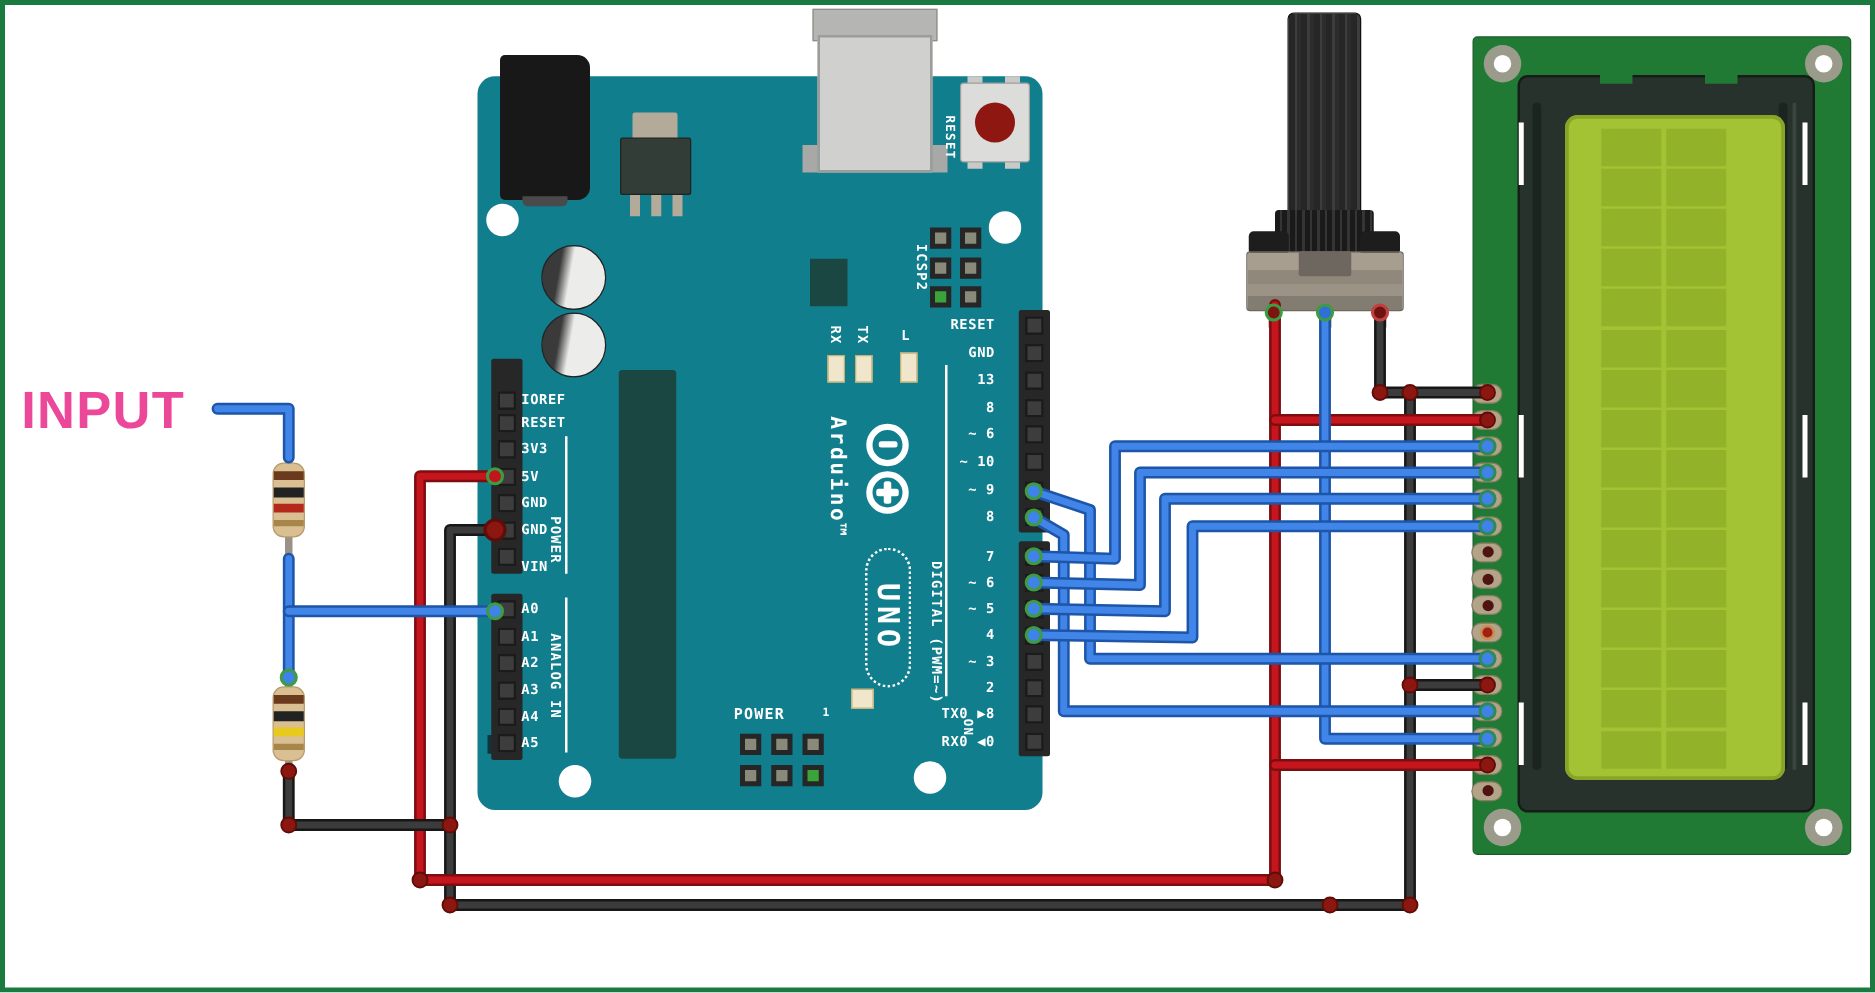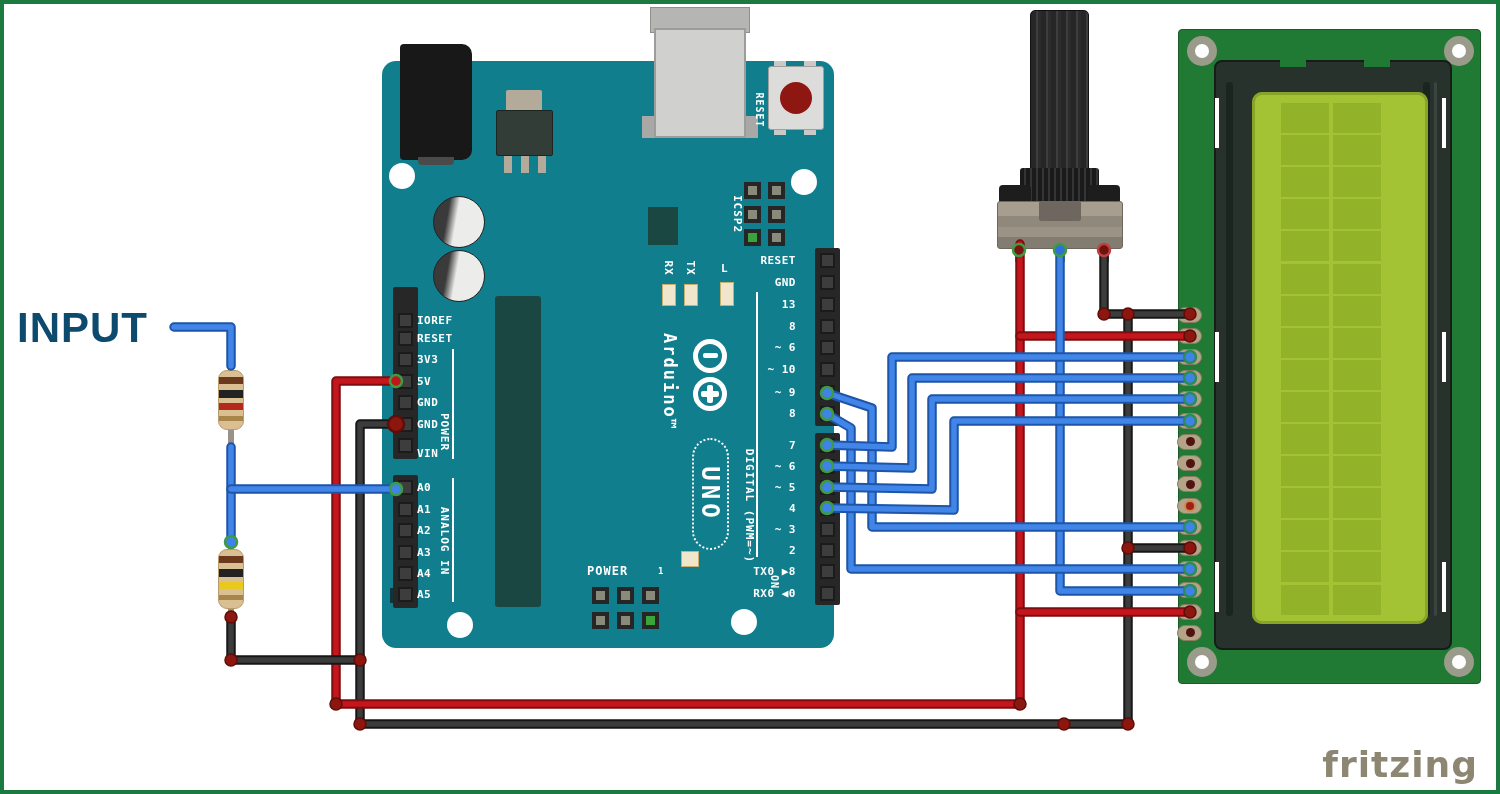--- a/index.html
+++ b/index.html
@@ -1,21 +1,21 @@
 <!DOCTYPE html>
 <html><head>
 <meta charset="utf-8">
 <style>
   html,body{margin:0;padding:0;background:#fff;}
   #scene{position:relative;width:1500px;height:794px;background:#ffffff;
          border:4px solid #1a7a40;box-sizing:border-box;overflow:hidden;
          font-family:"DejaVu Sans Mono", monospace;}
   .abs{position:absolute;}
   .input-label{position:absolute;left:13px;top:300px;font:bold 42px "Liberation Sans",sans-serif;
-               color:#0c4a6e;letter-spacing:1px;}
+               color:#ec4899;letter-spacing:1px;}
   .watermark{position:absolute;left:1288px;top:740px;width:186px;text-align:right;
              font:bold 36px "DejaVu Sans",sans-serif;color:#8c8672;letter-spacing:1px;}
   
   .ard-pcb{position:absolute;left:378px;top:57px;width:452px;height:587px;background:#117e8e;border-radius:14px;}
   .vlabel{position:absolute;transform:translate(-50%,-50%) rotate(90deg);white-space:nowrap;
           font:bold 11px "DejaVu Sans Mono",monospace;color:#fff;letter-spacing:1px;}
   .hlabel{position:absolute;white-space:nowrap;font:bold 11px "DejaVu Sans Mono",monospace;
           color:#fff;letter-spacing:1px;}
   .plabel{position:absolute;transform:translateY(-50%);font:bold 11px "DejaVu Sans Mono",monospace;
           color:#fff;letter-spacing:0.5px;white-space:nowrap;}
@@ -413,14 +413,13 @@
       <circle cx="1100" cy="246" r="6" fill="#6e1410" stroke="#c04040" stroke-width="2.5"></circle>
       <circle cx="1186" cy="353" r="6" fill="#3f83e8" stroke="#2e8b57" stroke-width="2.5"></circle>
       <circle cx="1186" cy="374" r="6" fill="#3f83e8" stroke="#2e8b57" stroke-width="2.5"></circle>
       <circle cx="1186" cy="395" r="6" fill="#3f83e8" stroke="#2e8b57" stroke-width="2.5"></circle>
       <circle cx="1186" cy="417" r="6" fill="#3f83e8" stroke="#2e8b57" stroke-width="2.5"></circle>
       <circle cx="1186" cy="523" r="6" fill="#3f83e8" stroke="#2e8b57" stroke-width="2.5"></circle>
       <circle cx="1186" cy="565" r="6" fill="#3f83e8" stroke="#2e8b57" stroke-width="2.5"></circle>
       <circle cx="1186" cy="587" r="6" fill="#3f83e8" stroke="#2e8b57" stroke-width="2.5"></circle>
     </svg>
 
-  <div class="watermark">fritzing</div>
 </div>
 
 </body></html>

